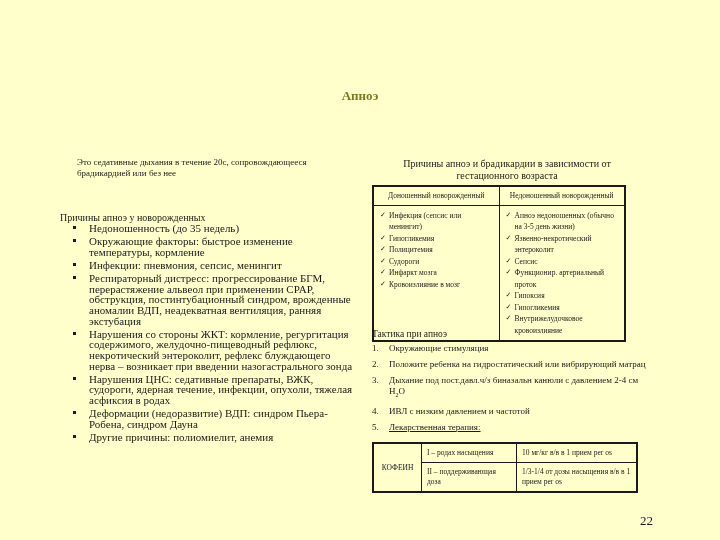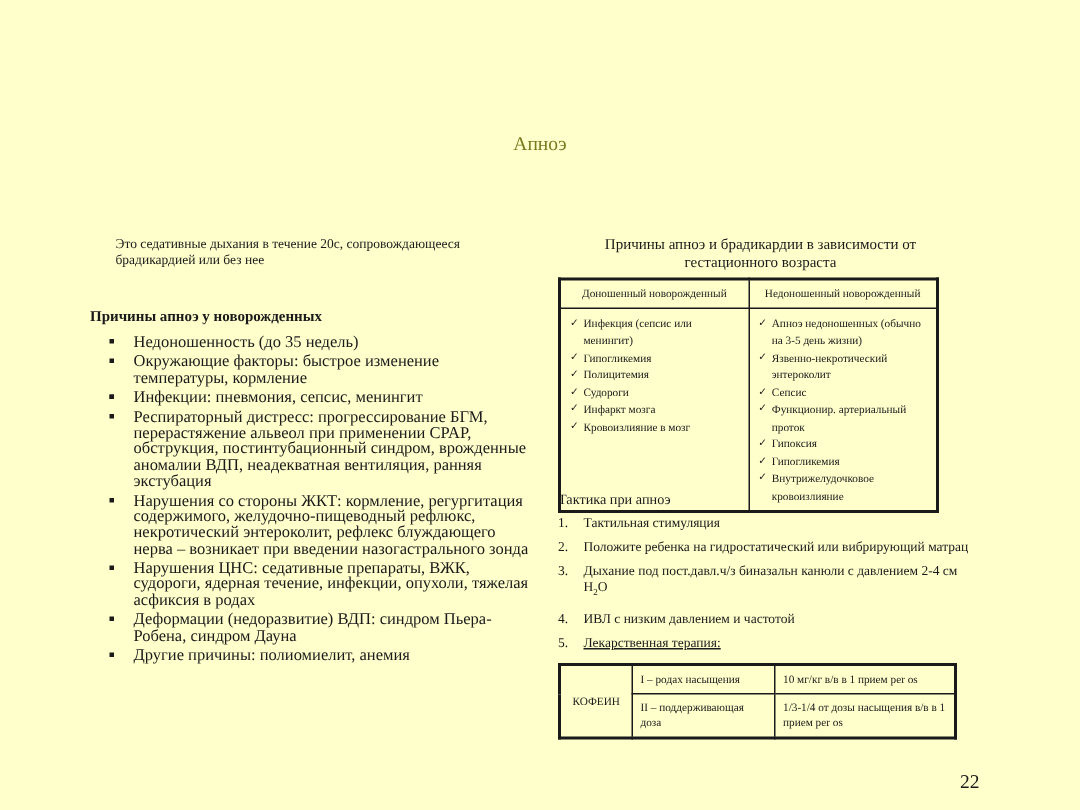--- a/index.html
+++ b/index.html
@@ -5,30 +5,30 @@
     html, body { margin: 0; padding: 0; }
     body {
       width: 720px; height: 540px; overflow: hidden;
       background: #ffffcc;
       font-family: "Liberation Serif", "DejaVu Serif", serif;
       color: #1a1a1a;
       position: relative;
     }
     .title {
       position: absolute; left: 0; width: 720px; top: 88px;
-      text-align: center; font-weight: normal; font-size: 13px;
+      text-align: center; font-weight: bold; font-size: 13px;
       color: #7a7a1e;
     }
     .definition {
       position: absolute; left: 77px; top: 157px; width: 270px;
       font-size: 9px; line-height: 11px;
     }
     .causes-title {
-      position: absolute; left: 60px; top: 206px; width: 290px;
-      font-size: 10px; font-weight: bold;
+      position: absolute; left: 60px; top: 212px; width: 290px;
+      font-size: 10px; font-weight: normal;
     }
     .causes-list {
       position: absolute; left: 60px; top: 211px; width: 285px;
       margin: 12px; padding: 0; list-style: none;
       font-size: 11px; line-height: 10.6px;
     }
     .causes-list li {
       position: relative; padding-left: 17px; margin-bottom: 2.6px;
     }
     .causes-list li .bullet {
@@ -122,21 +122,21 @@
         <div class="check-item"><span class="check">✓</span><span>Гипоксия</span></div>
         <div class="check-item"><span class="check">✓</span><span>Гипогликемия</span></div>
         <div class="check-item"><span class="check">✓</span><span>Внутрижелудочковое кровоизлияние</span></div>
       </td>
     </tr>
   </tbody>
 </table>
 
 <div class="tactics-title">Тактика при апноэ</div>
 <ol class="tactics-list">
-  <li><span class="num">1.</span><span class="txt">Тактильная стимуляция</span></li>
+  <li><span class="num">1.</span><span class="txt">Окружающие стимуляция</span></li>
   <li><span class="num">2.</span><span class="txt">Положите ребенка на гидростатический или вибрирующий матрац</span></li>
   <li><span class="num">3.</span><span class="txt"><span>Дыхание под пост.давл.ч/з биназальн канюли с давлением 2-4 см H</span><sub>2</sub><span>O</span></span></li>
   <li><span class="num">4.</span><span class="txt">ИВЛ с низким давлением и частотой</span></li>
   <li class="underlined"><span class="num">5.</span><span class="txt">Лекарственная терапия:</span></li>
 </ol>
 
 <table class="t2">
   <tbody>
       <tr>
     <td class="drug" rowspan="2">КОФЕИН</td>

